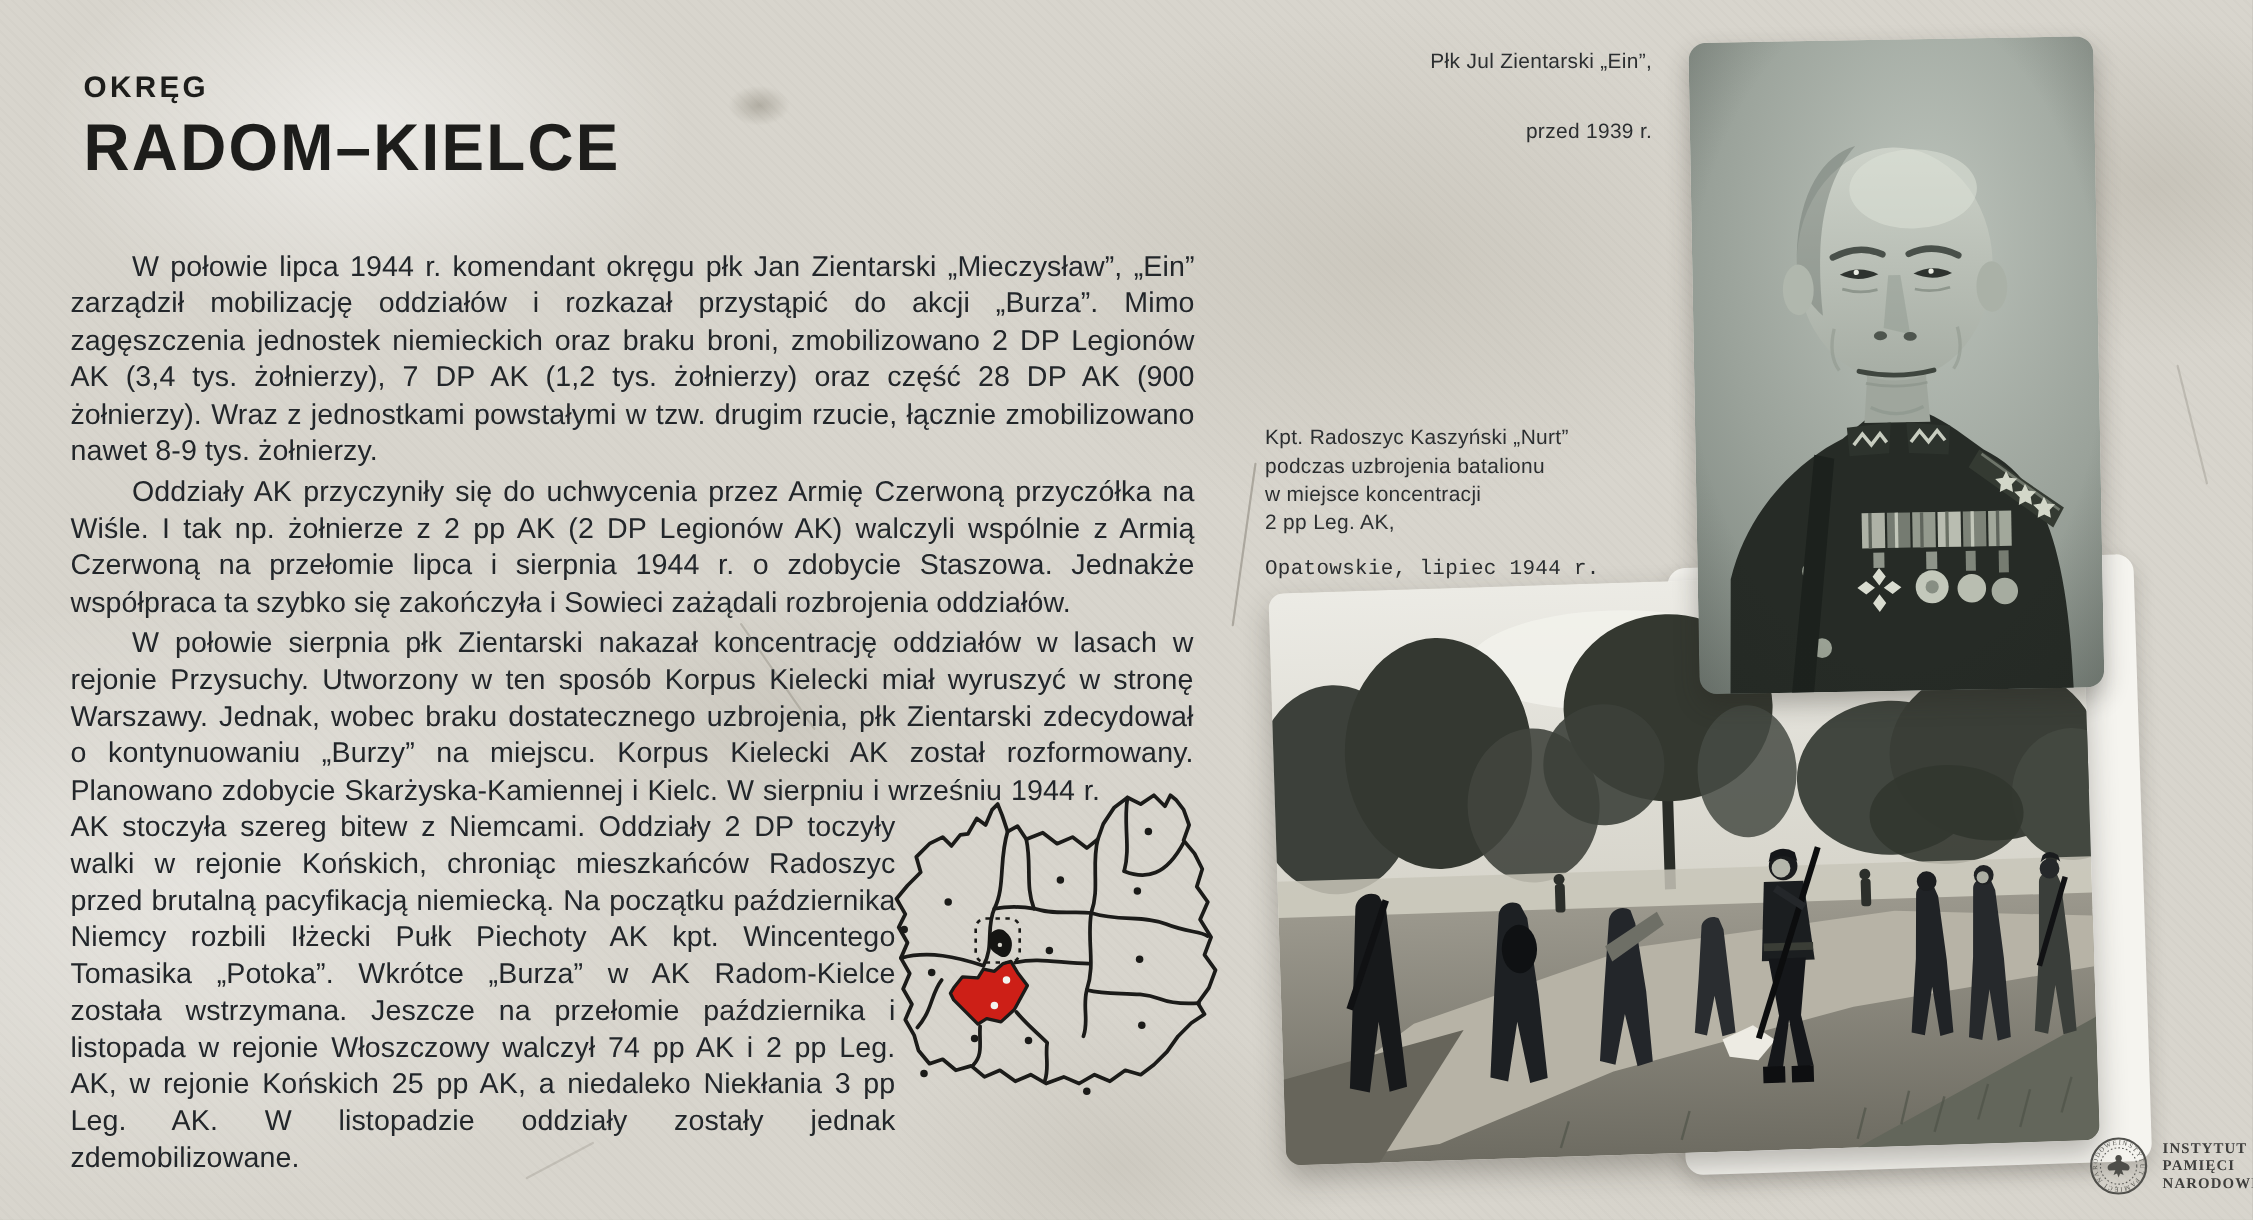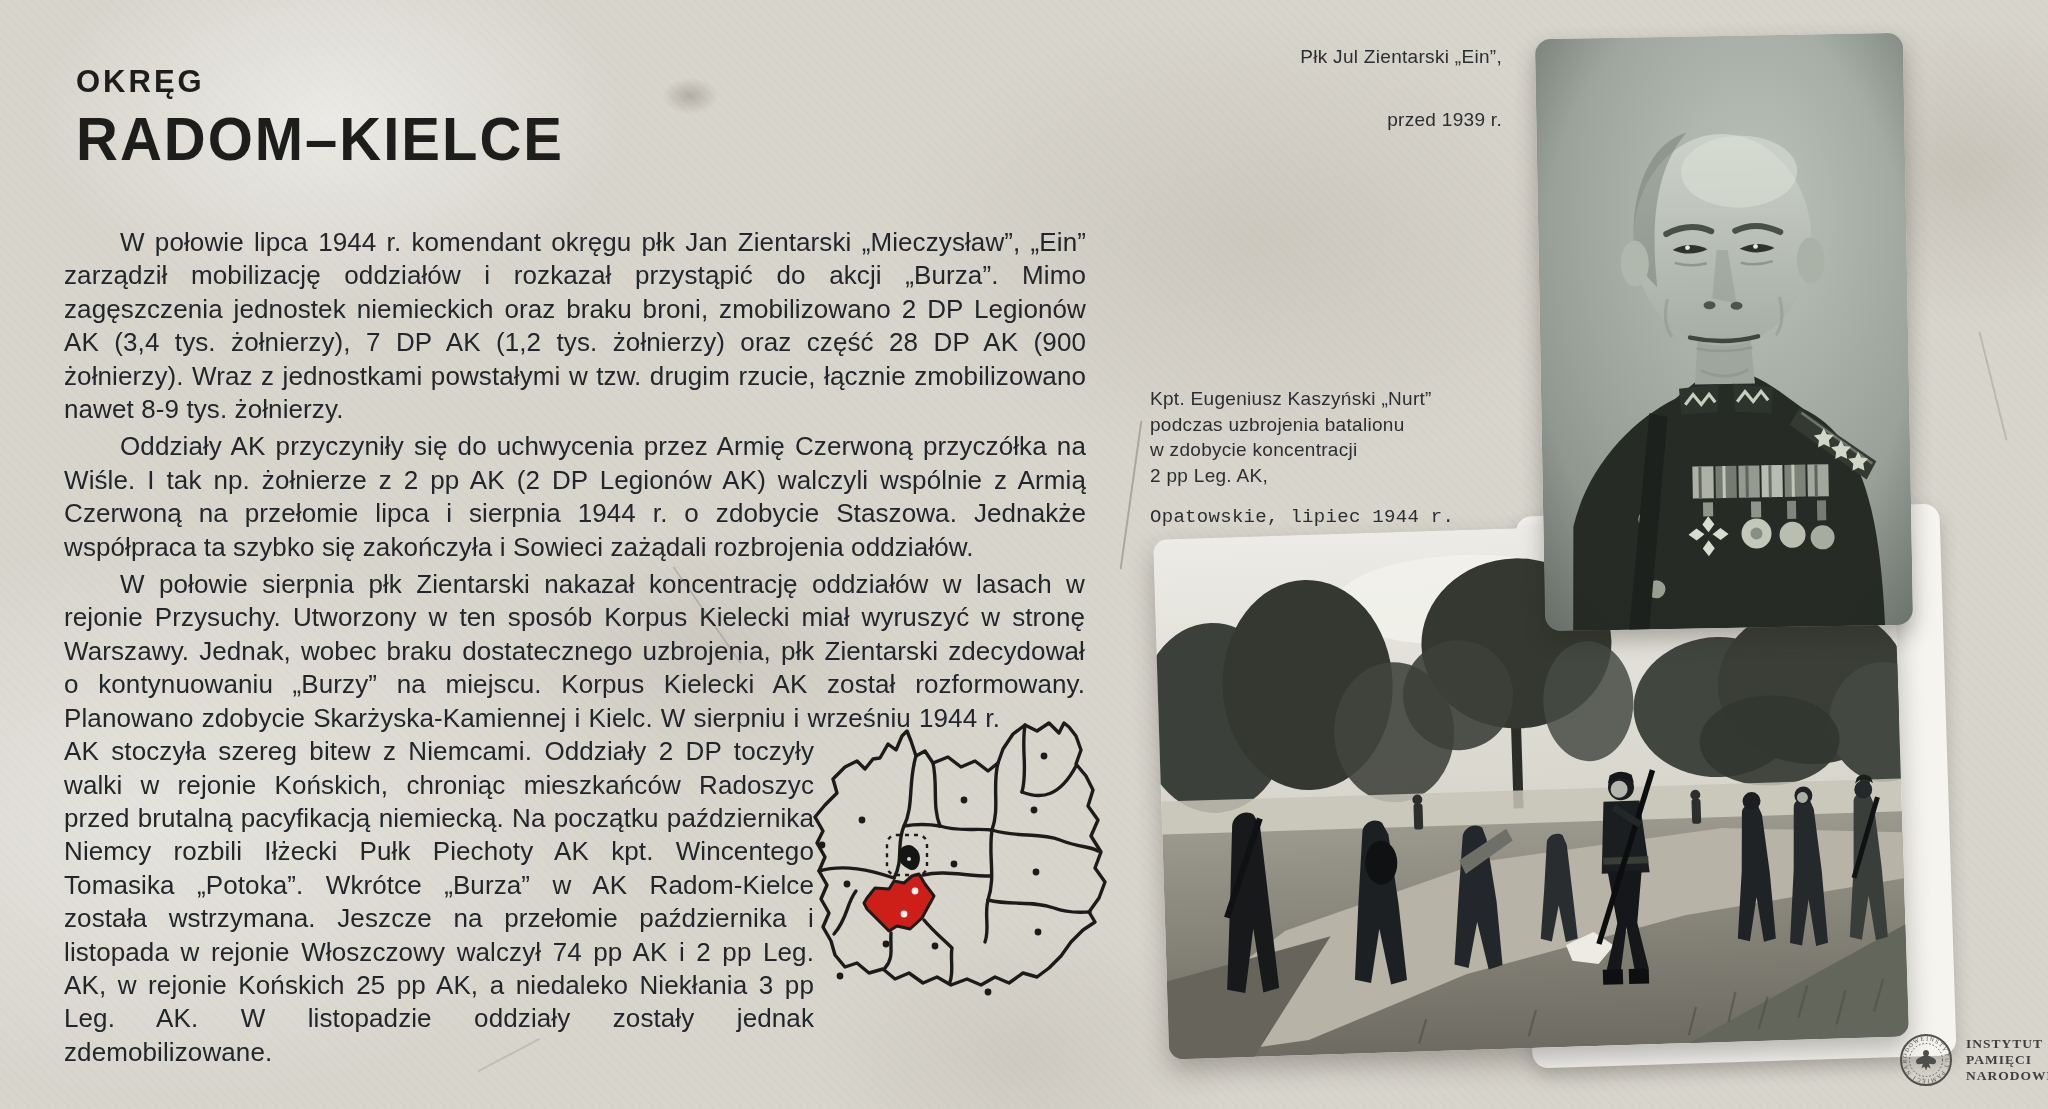--- a/index.html
+++ b/index.html
@@ -15,21 +15,21 @@
       radial-gradient(320px 220px at 1960px 170px, rgba(150,144,128,.26), transparent 70%),
       radial-gradient(280px 170px at 710px 650px, rgba(150,144,128,.18), transparent 70%),
       radial-gradient(300px 200px at 1020px 1060px, rgba(150,144,128,.16), transparent 70%),
       repeating-linear-gradient(45deg, rgba(0,0,0,.014) 0 2px, transparent 2px 7px),
       #d8d5cd;
   }
   .crack{position:absolute;background:rgba(80,74,62,.32);border-radius:2px;}
 
   
   .hdr{position:absolute;left:76px;top:64px;color:#1d1d1b;}
-  .kicker{font-size:31px;font-weight:bold;letter-spacing:3px;}
+  .kicker{font-size:27px;font-weight:bold;letter-spacing:3px;}
   .title{font-size:58px;font-weight:bold;letter-spacing:2px;margin-top:4px;transform:scaleY(1.04);transform-origin:left top;}
 
   
   .article{position:absolute;left:60px;top:222px;width:1030px;
     font-size:26px;line-height:33.4px;color:#22262a;text-align:justify;letter-spacing:.1px;}
   .article .para{margin:4px;text-indent:56px;}
   .sp{float:right;}
   .sp1{width:1px;height:140px;}
   .sp2{width:86px;height:34px;clear:right;}
   .sp3{width:272px;height:430px;clear:right;}
@@ -326,23 +326,23 @@
       <rect width="368" height="592" fill="url(#pg-vig)"></rect>
     </svg>
   </div>
 
   <div class="cap cap-portrait">
     <div class="l1">Płk Jul Zientarski „Ein”,</div>
     <div class="l2">przed 1939 r.</div>
   </div>
 
   <div class="cap cap-march">
-    <div>Kpt. Eugeniusz Kaszyński „Nurt”</div>
+    <div>Kpt. Radoszyc Kaszyński „Nurt”</div>
     <div>podczas uzbrojenia batalionu</div>
-    <div>w zdobycie koncentracji</div>
+    <div>w miejsce koncentracji</div>
     <div>2 pp Leg. AK,</div>
     <div class="loc">Opatowskie, lipiec 1944 r.</div>
   </div>
 
   <div class="ipn">
     <svg width="56" height="56" viewBox="0 0 56 56">
       <circle cx="28" cy="28" r="25" fill="none" stroke="#50504c" stroke-width="2"></circle>
       <circle cx="28" cy="28" r="16.5" fill="none" stroke="#5a5a56" stroke-width="1" stroke-dasharray="1.5 2"></circle>
       <defs>
           <path id="sealring" d="M28,8.5 a19.5,19.5 0 1,1 -0.01,0"></path>

